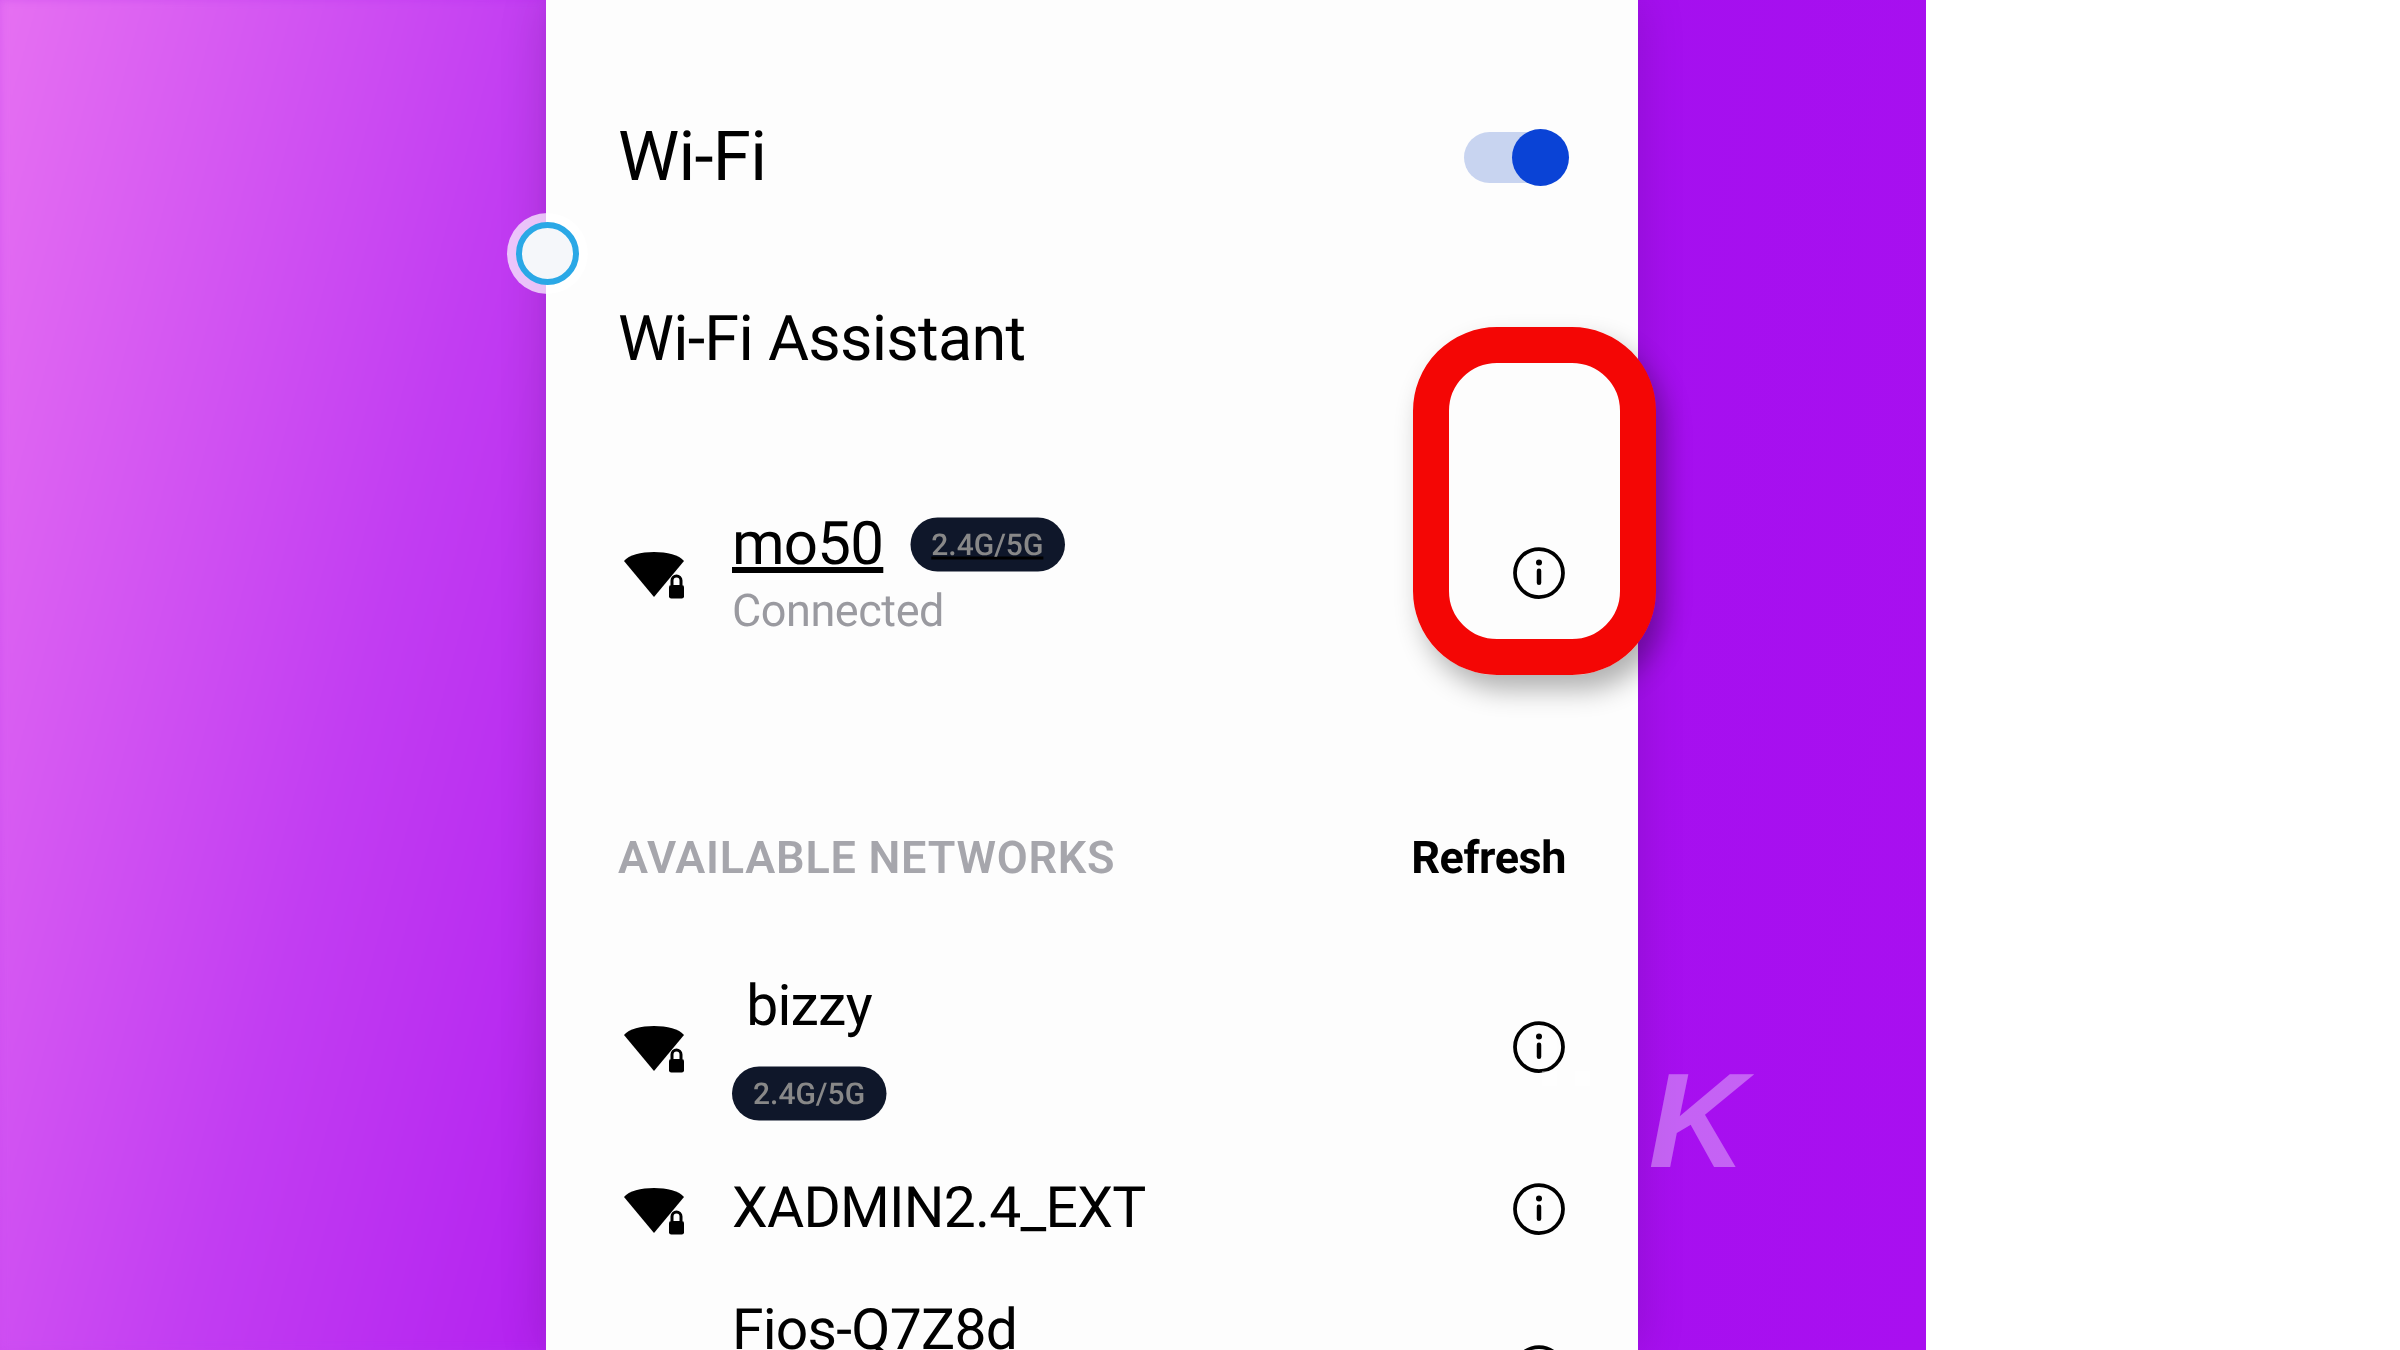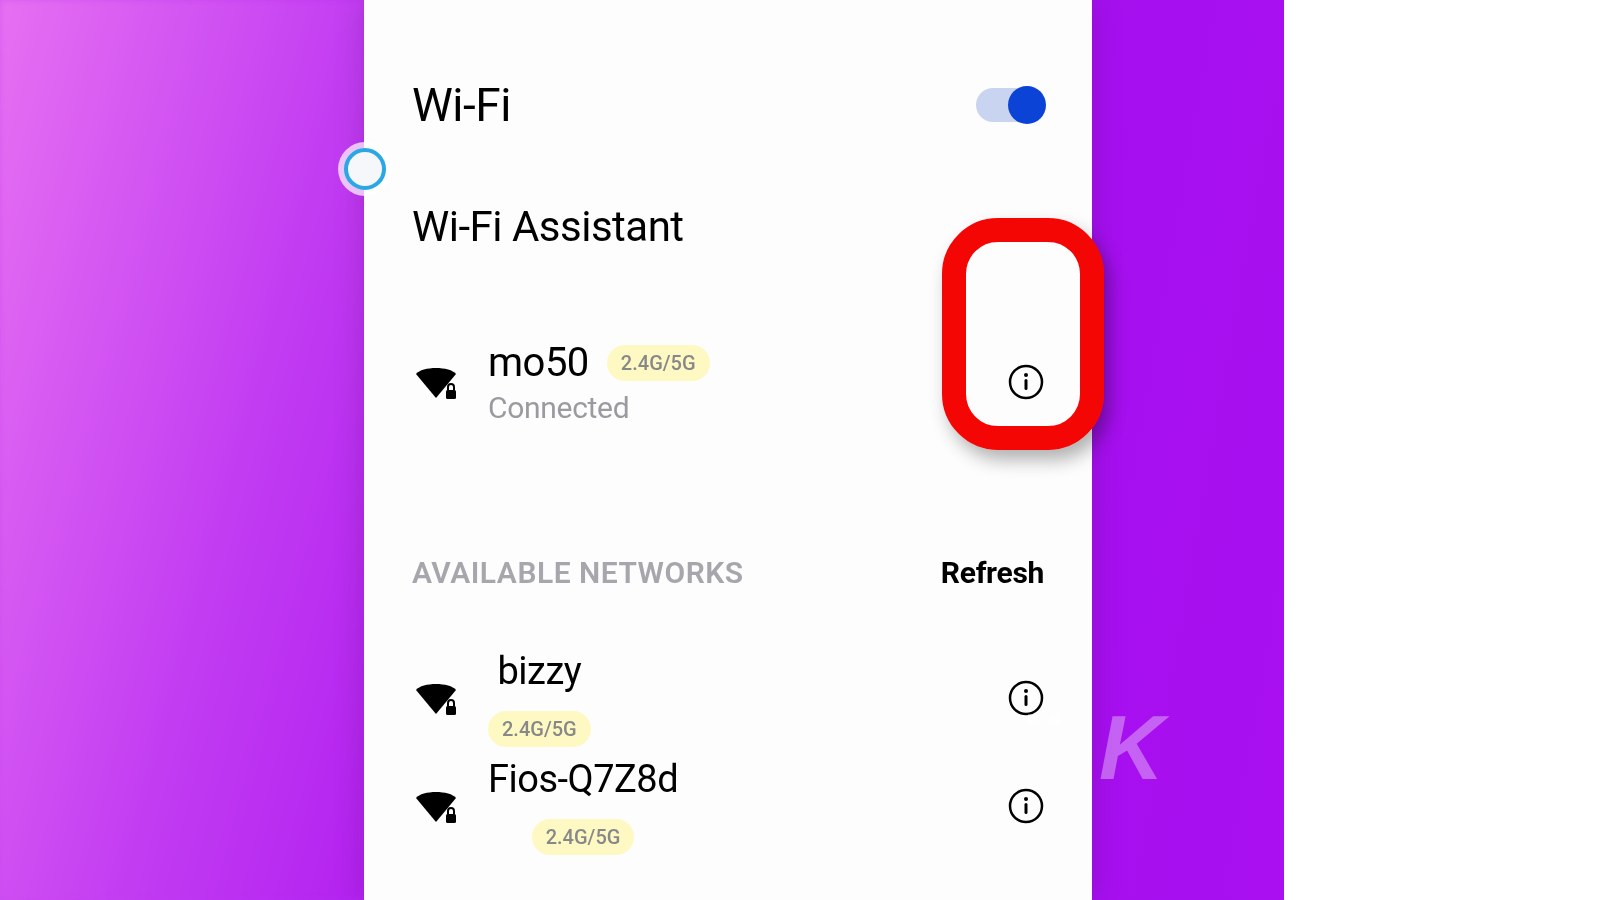--- a/index.html
+++ b/index.html
@@ -108,29 +108,30 @@
     
     .net-text {
       margin-left: 28px;
       display: flex;
       flex-direction: column;
     }
     .net-name-row {
       display: flex;
       align-items: center;
       gap: 18px;
+      text-decoration: underline;
     }
     .net-name {
       font-size: 40px;
       font-weight: 400;
       color: #000;
       letter-spacing: -0.5px;
     }
     .band-badge {
-      background: #fef9c3;
+      background: #0f172a;
       color: #888;
       font-size: 20px;
       font-weight: 500;
       padding: 6px 14px;
       border-radius: 18px;
     }
     .net-status {
       font-size: 30px;
       color: #9a9aa0;
       margin-top: 4px;
@@ -286,42 +287,61 @@
         </div>
         <div class="info-btn">
           <svg viewBox="0 0 36 36">
             <circle cx="18" cy="18" r="16" fill="none" stroke="#000" stroke-width="2.5"></circle>
             <circle cx="18" cy="11" r="2" fill="#000"></circle>
             <rect x="16.5" y="15" width="3" height="11" rx="1.5" fill="#000"></rect>
           </svg>
         </div>
       </div>
 
-
       <div class="net-row">
         <div class="wifi-icon">
           <svg viewBox="0 0 48 40">
             <path d="M24 36 L4 12 C10 4 38 4 44 12 Z" fill="#000"></path>
             <rect x="34" y="28" width="10" height="9" rx="1.5" fill="#000"></rect>
             <path d="M36 28 v-3 a3 3 0 0 1 6 0 v3" fill="none" stroke="#000" stroke-width="2"></path>
           </svg>
         </div>
         <div class="net-text">
-          <span class="net-name">Fios-Q7Z8d</span>
-          <span class="band-badge">2.4G/5G</span>
+          <span class="net-name">XADMIN2.4_EXT</span>
         </div>
         <div class="info-btn">
           <svg viewBox="0 0 36 36">
             <circle cx="18" cy="18" r="16" fill="none" stroke="#000" stroke-width="2.5"></circle>
             <circle cx="18" cy="11" r="2" fill="#000"></circle>
             <rect x="16.5" y="15" width="3" height="11" rx="1.5" fill="#000"></rect>
           </svg>
         </div>
       </div>
 
+      <div class="net-row">
+        <div class="wifi-icon">
+          <svg viewBox="0 0 48 40">
+            <path d="M24 36 L4 12 C10 4 38 4 44 12 Z" fill="#000"></path>
+            <rect x="34" y="28" width="10" height="9" rx="1.5" fill="#000"></rect>
+            <path d="M36 28 v-3 a3 3 0 0 1 6 0 v3" fill="none" stroke="#000" stroke-width="2"></path>
+          </svg>
+        </div>
+        <div class="net-text">
+          <span class="net-name">Fios-Q7Z8d</span>
+          <span class="band-badge">2.4G/5G</span>
+        </div>
+        <div class="info-btn">
+          <svg viewBox="0 0 36 36">
+            <circle cx="18" cy="18" r="16" fill="none" stroke="#000" stroke-width="2.5"></circle>
+            <circle cx="18" cy="11" r="2" fill="#000"></circle>
+            <rect x="16.5" y="15" width="3" height="11" rx="1.5" fill="#000"></rect>
+          </svg>
+        </div>
+      </div>
+
     </div>
   </div>
 
   <div class="red-highlight"></div>
 
   <div class="k-dots">
     <span></span><br><span></span><span></span>
   </div>
   <div class="k-watermark">K</div>
 </div>

